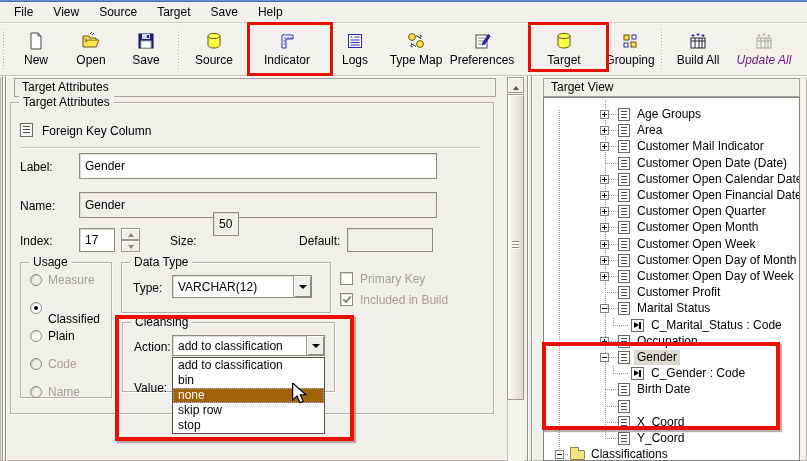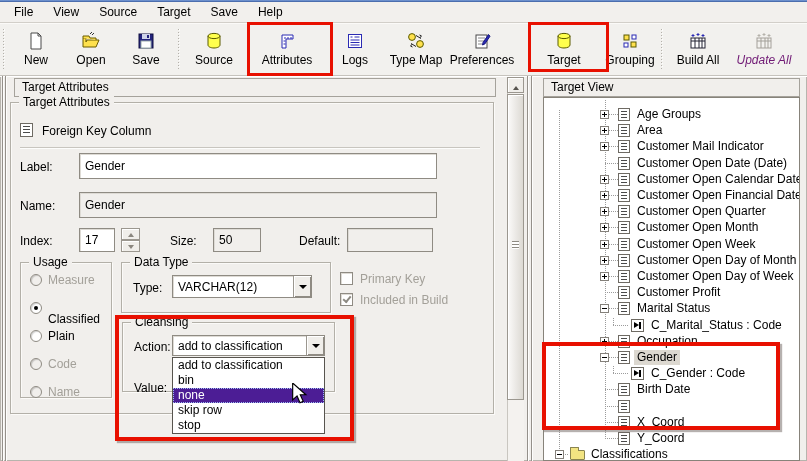--- a/index.html
+++ b/index.html
@@ -68,21 +68,21 @@
   
   .spin{position:absolute;width:19px;height:24px;display:flex;flex-direction:column;}
   .spin .sbtn{flex:1;background:#f0eeea;border:1px solid #9b978f;box-sizing:border-box;
     box-shadow:inset 1px 1px 0 #fff;position:relative;}
   .spin .sbtn::after{content:"";position:absolute;left:50%;top:50%;border:3px solid transparent;}
   .spin .up::after{margin:-4px 0 0 -3px;border-bottom:4px solid #8a867e;}
   .spin .dn::after{margin:-1px 0 0 -3px;border-top:4px solid #8a867e;}
   
   .dlist{position:absolute;background:#fff;border:1px solid #57544e;box-sizing:border-box;z-index:5;}
   .dopt{height:15px;line-height:15px;padding-left:5px;white-space:nowrap;}
-  .dopt.hl{background:#4c1d95;color:#fff;outline:1px dotted #9cbdf2;outline-offset:-1px;}
+  .dopt.hl{background:#a16207;color:#fff;outline:1px dotted #9cbdf2;outline-offset:-1px;}
   .cursor-svg{position:absolute;z-index:6;}
   
   .sb-track{position:absolute;left:507px;top:77px;width:17px;height:384px;background:#f4f2ef;
     box-shadow:inset 1px 0 0 #c9c6c0;}
   .sb-btn{position:absolute;left:507px;top:77px;width:17px;height:16px;background:#f0eeea;
     border:1px solid #9b978f;box-sizing:border-box;box-shadow:inset 1px 1px 0 #fff;}
   .sb-btn::after{content:"";position:absolute;left:50%;top:50%;margin:-2px 0 0 -3px;
     border:3px solid transparent;border-bottom:4px solid #56534d;}
   .sb-thumb{position:absolute;left:507px;top:94px;width:17px;height:306px;
     background:linear-gradient(to right,#fbfaf9,#dcd9d3);border:1px solid #9b978f;
@@ -166,21 +166,21 @@
           <path d="M4 4v9c0 1.7 2.7 3 6 3s6-1.3 6-3V4" fill="#ffff4d" stroke="#5a5a00"></path>
           <ellipse cx="10" cy="4" rx="6" ry="2.6" fill="#ffff4d" stroke="#5a5a00"></ellipse>
         </svg>
       <span class="tlabel">Source</span>
     </div>
     <div class="tbtn" style="left:251px;width:72px">
       <svg class="ticon" viewBox="0 0 20 18">
           <path d="M5 3h11v4H9v9H5z" fill="#fff" stroke="#2b2bb3"></path>
           <path d="M8 5v2M11 5v2M14 5v2M6.5 9h2M6.5 12h2" stroke="#2b2bb3" fill="none"></path>
         </svg>
-      <span class="tlabel">Attributes</span>
+      <span class="tlabel">Indicator</span>
     </div>
     <div class="tbtn" style="left:333px;width:44px">
       <svg class="ticon" viewBox="0 0 20 18">
           <rect x="3.5" y="2.5" width="13" height="13" fill="#fff" stroke="#2b2bb3"></rect>
           <path d="M5.5 5h2m2 0h5M5.5 8h9M5.5 10.5h9M5.5 13h9" stroke="#2b2bb3" fill="none"></path>
         </svg>
       <span class="tlabel">Logs</span>
     </div>
     <div class="tbtn" style="left:387px;width:58px">
       <svg class="ticon" viewBox="0 0 20 18">
@@ -266,21 +266,21 @@
   <span class="flabel" style="left:20px;top:234px">Index:</span>
   <div class="tbox" style="left:79px;top:228px;width:36px;height:24px">
     <span>17</span>
   </div>
   <div class="spin" style="left:121px;top:228px">
     <div class="sbtn up"></div>
     <div class="sbtn dn"></div>
   </div>
 
   <span class="flabel" style="left:170px;top:234px">Size:</span>
-  <div class="tbox gray" style="left:213px;top:228px;width:48px;height:24px">
+  <div class="tbox gray" style="left:213px;top:212px;width:26px;height:24px">
     <span>50</span>
   </div>
 
   <span class="flabel" style="left:299px;top:234px">Default:</span>
   <div class="tbox gray" style="left:347px;top:228px;width:86px;height:24px">
     <span></span>
   </div>
 
   <div class="group" style="left:20px;top:262px;width:92px;height:136px">
     <span class="legend">Usage</span>

